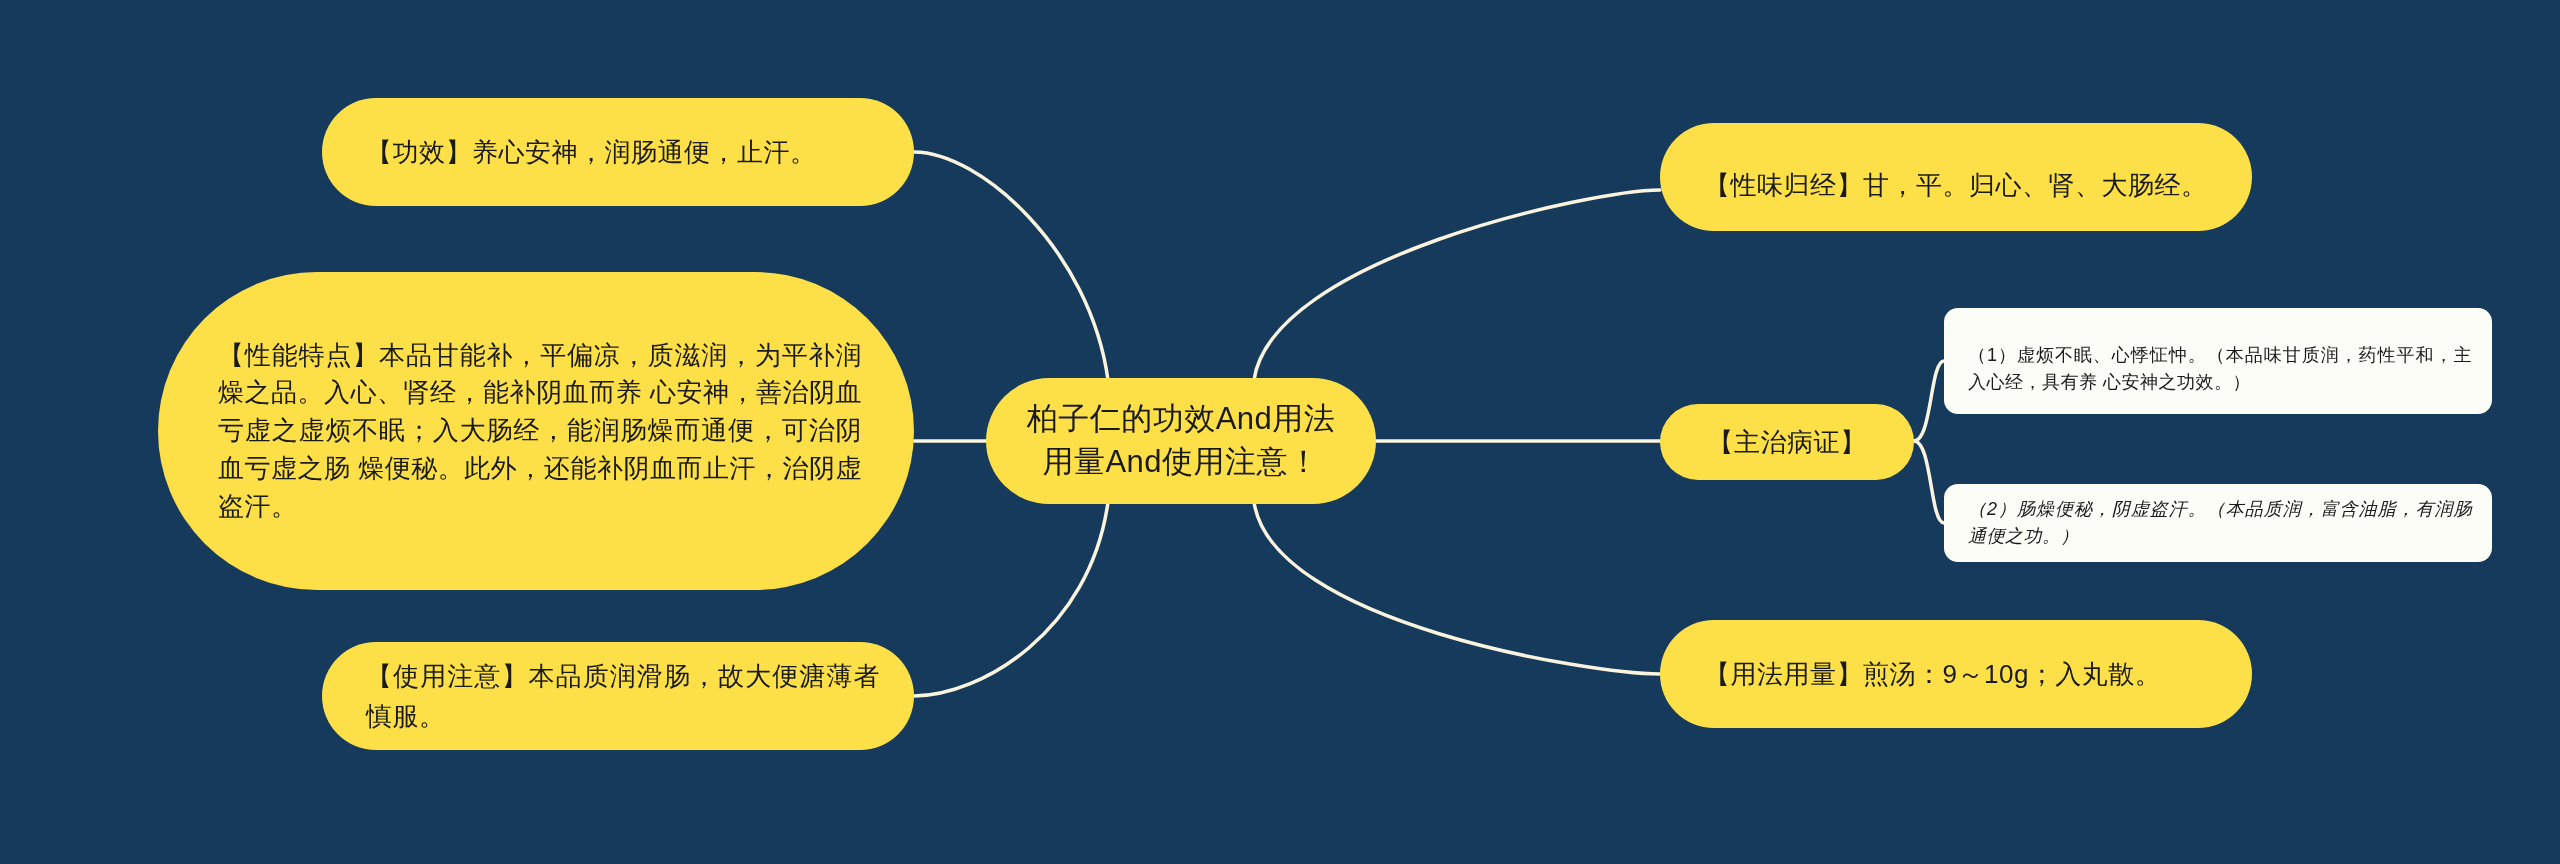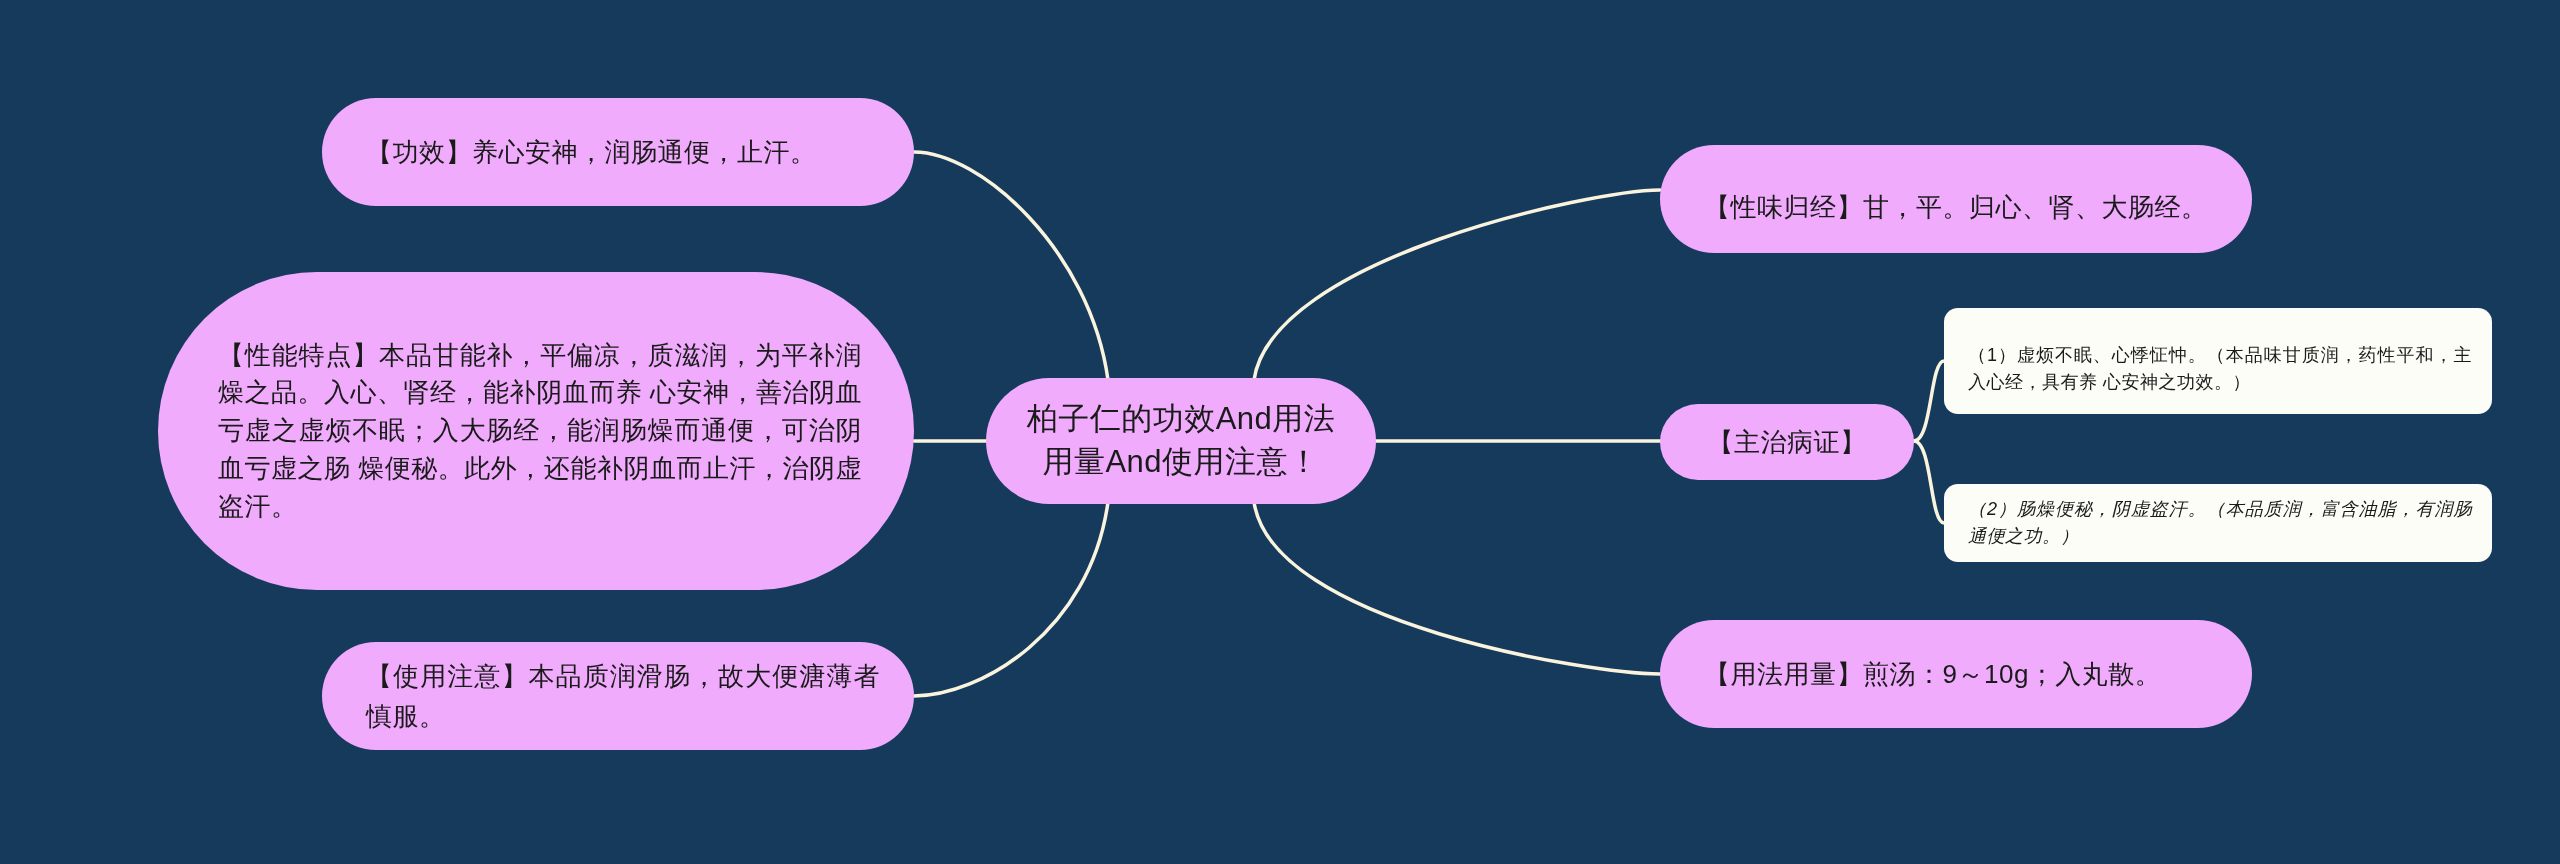--- a/index.html
+++ b/index.html
@@ -25,21 +25,21 @@
   }
   .node {
     position: absolute;
     box-sizing: border-box;
     display: flex;
     align-items: center;
     color: #1a1a1a;
     letter-spacing: 0.5px;
   }
   .node-main {
-    background: #f0abfc;
+    background: #fde047;
     border-radius: 999px;
   }
   .node-sub {
     background: #fdfdf7;
     border-radius: 14px;
   }
   .node-text {
     display: block;
     width: 100%;
     line-height: 1.55;
@@ -88,21 +88,21 @@
     top: 642px;
     width: 592px;
     height: 108px;
     padding: 0 34px 0 44px;
   }
   #node-zhuyi .node-text { font-size: 26px; }
 
   
   #node-xingwei {
     left: 1660px;
-    top: 145px;
+    top: 123px;
     width: 592px;
     height: 108px;
     padding: 16px 34px 0 44px;
   }
   #node-xingwei .node-text { font-size: 26px; }
 
   #node-zhuzhi {
     left: 1660px;
     top: 404px;
     width: 254px;

